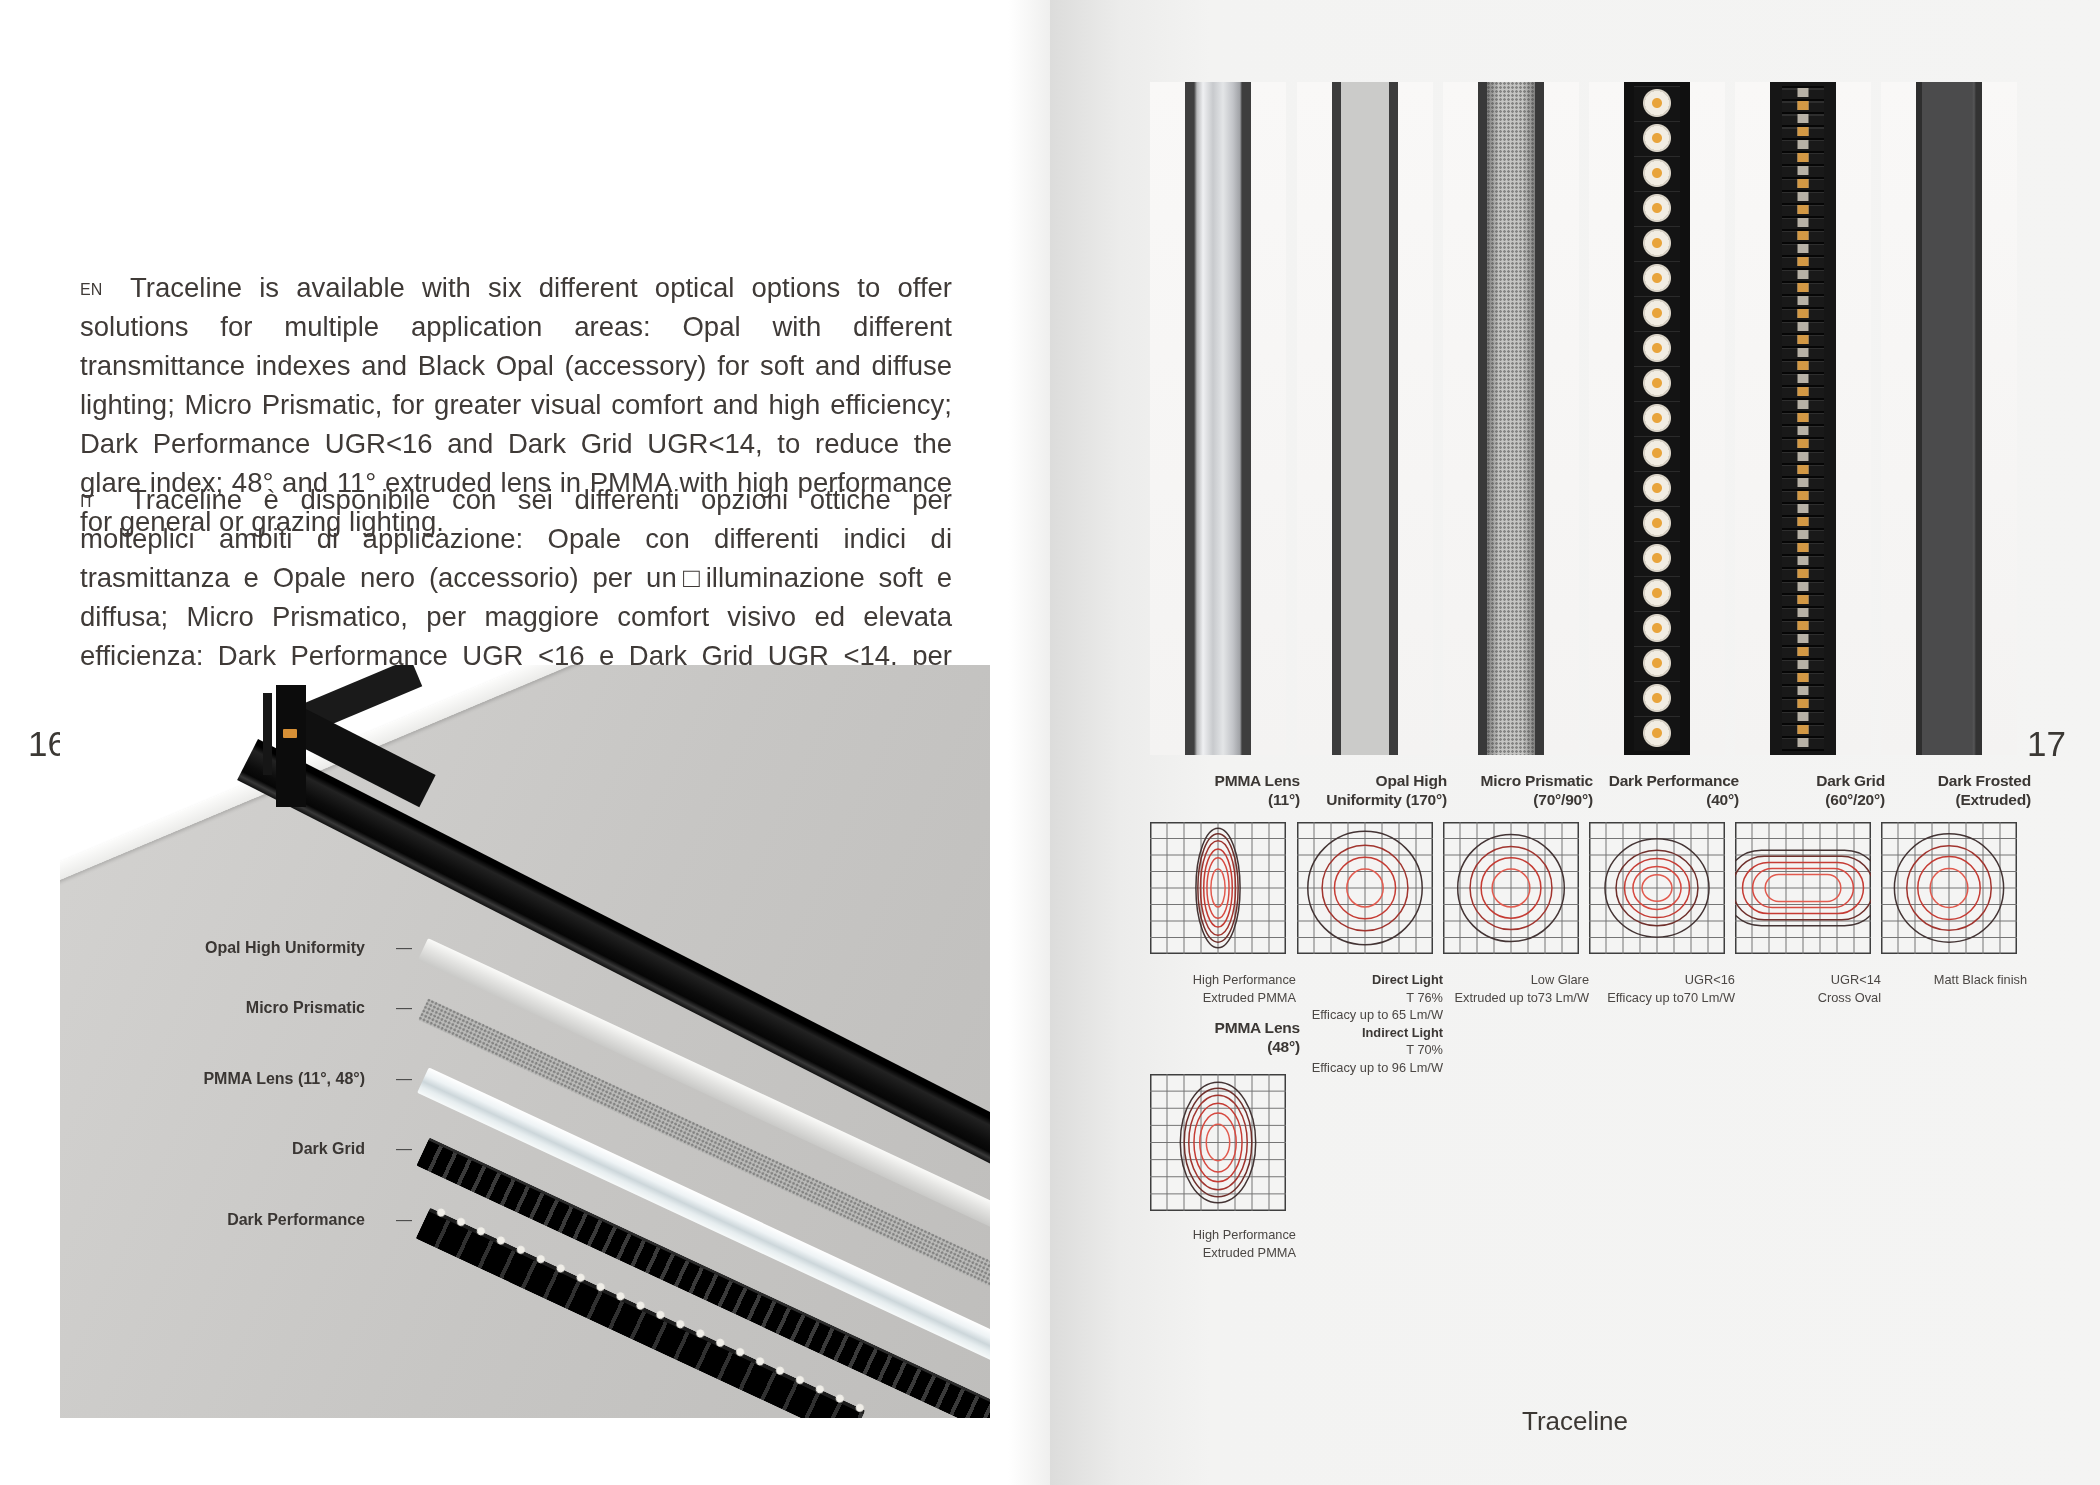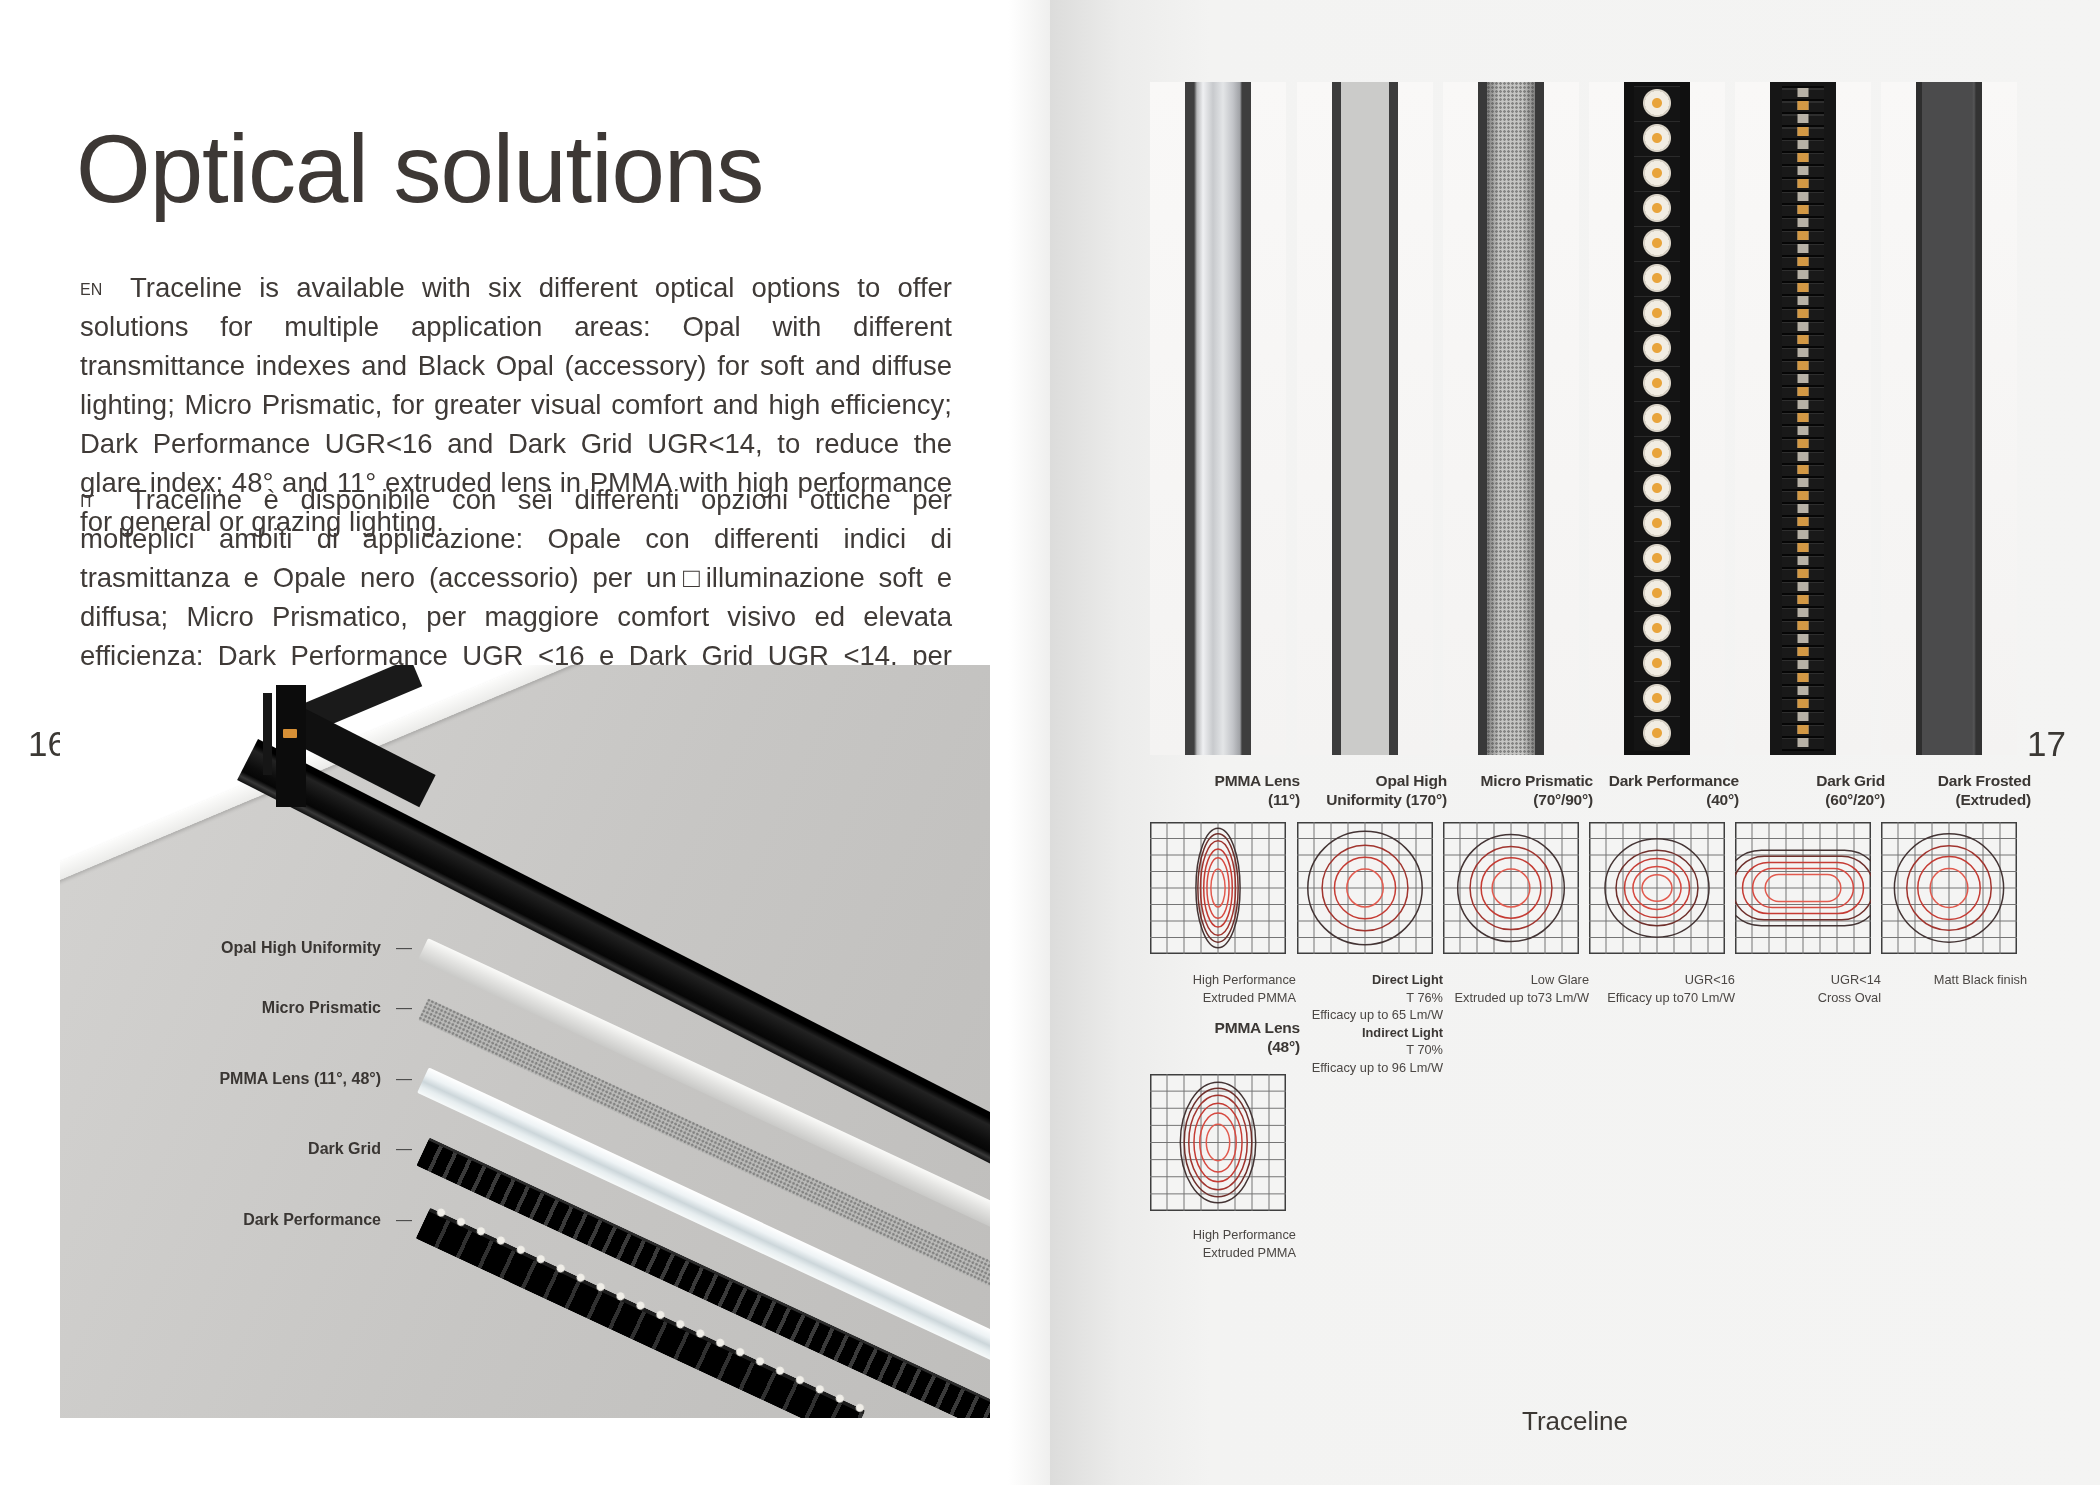--- a/index.html
+++ b/index.html
@@ -44,21 +44,21 @@
   .xs-pmma{top:401px;width:640px;height:28px;
         background:linear-gradient(180deg,#ffffff 0,#eef3f5 30%,#ccd6da 55%,#e6edef 75%,#f7fafa);}
   .xs-darkgrid{top:471px;width:630px;height:28px;background-color:#141414;border-top:3px solid #2c2c2c;
         background-image:repeating-linear-gradient(90deg,#000 0 12px,#3a3a3a 12px 16px);}
   .xs-darkperf{top:541px;width:480px;height:30px;background-color:#0f0f0f;border-top:4px solid #1c1c1c;
         background-image:repeating-linear-gradient(90deg,#000 0 20px,#303030 20px 24px);}
   .xs-darkperf::before{content:"";position:absolute;top:-9px;left:6px;right:0;height:10px;
         background:radial-gradient(circle at 6px 5px,#f0eee8 0 3.5px,rgba(0,0,0,0) 4.5px);
         background-size:22px 10px;}
   .illus-label{position:absolute;left:0;width:352px;display:flex;justify-content:flex-end;
-        align-items:center;font-size:16px;font-weight:700;color:#3a3633;}
+        align-items:center;font-size:16px;font-weight:700;color:#3a3633;gap:16px;}
   .illus-label .ld{margin-left:15px;color:#4a4a4a;font-weight:400;}
   
   .page-right{position:absolute;left:1050px;top:0;width:1050px;height:1485px;
       background:linear-gradient(90deg,#dcdcdb 0,#ececeb 70px,#f3f3f2 160px,#f4f4f3 100%);}
   .col{position:absolute;top:82px;width:136px;text-align:right;}
   .photo{height:673px;background:linear-gradient(180deg,#f9f8f7,#f4f3f2);display:flex;justify-content:center;}
   .lum{position:relative;width:66px;height:100%;}
   .lum.pmma{background:linear-gradient(90deg,#3f3f3f 0 9px,#b9babc 12px,#eff0f2 18px,#c8cacd 28px,
             #e3e5e7 38px,#c2c4c8 48px,#9fa1a5 55px,#3e3e3e 57px 66px);}
   .lum.opal{background:linear-gradient(90deg,#3c3c3c 0 9px,#cbcbc9 9px 57px,#3c3c3c 57px 66px);}
@@ -91,21 +91,20 @@
   .desc .b{font-weight:700;color:#3b3734;}
   .head2{margin-top:12px;}
   .footer{position:absolute;left:0;width:100%;top:1406px;text-align:center;font-size:26px;color:#3b3733;}
 </style>
 </head>
 <body>
 
 <div class="spread">
 
   <section class="page-left">
-    <h1 class="title">Optical solutions</h1>
 
     <p class="para para-en"><span class="lang">EN</span><span>Traceline is available with six different optical options to offer solutions for multiple application areas: Opal with different transmittance indexes and Black Opal (accessory) for soft and diffuse lighting; Micro Prismatic, for greater visual comfort and high efficiency; Dark Performance UGR&lt;16 and Dark Grid UGR&lt;14, to reduce the glare index; 48° and 11° extruded lens in PMMA with high performance for general or grazing lighting.</span></p>
 
     <p class="para para-it"><span class="lang">IT</span><span>Traceline è disponibile con sei differenti opzioni ottiche per molteplici ambiti di applicazione: Opale con differenti indici di trasmittanza e Opale nero (accessorio) per un□illuminazione soft e diffusa; Micro Prismatico, per maggiore comfort visivo ed elevata efficienza; Dark Performance UGR &lt;16 e Dark Grid UGR &lt;14, per ridurre l□indice di abbagliamento;  Lente estrusa 48° e 11° in PMMA dalle alte performance per l□illuminazione generale diffusa o radente.</span></p>
 
     <div class="pagenum pn-left">16</div>
 
     <div class="illus">
       <div class="ceil"></div>
       <div class="ceil-edge"></div>

